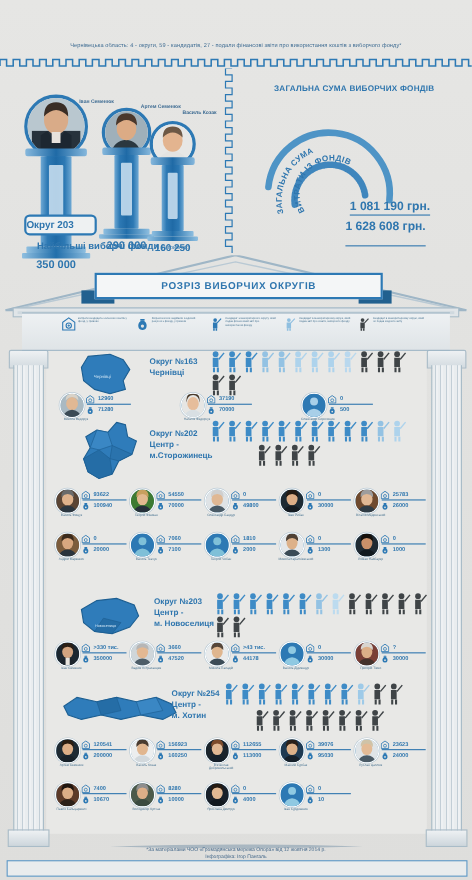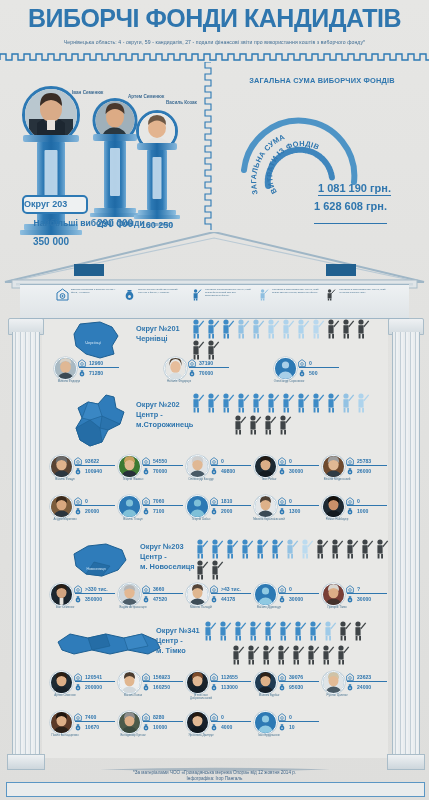--- a/index.html
+++ b/index.html
@@ -171,21 +171,20 @@
     position:absolute;left:6px;top:782px;width:417px;height:13px;
     border:1.6px solid #5a96c4;background:#e9eced;z-index:7;
   }
   .roof{position:absolute;left:0;top:232px;width:429px;height:58px;z-index:3;}
 </style>
 </head>
 <body>
 
 <div id="root">
 
-  <div class="title">ВИБОРЧІ ФОНДИ КАНДИДАТІВ</div>
   <div class="subtitle">Чернівецька область: 4 - округи, 59 - кандидатів, 27 - подали фінансові звіти про використання коштів з виборчого фонду*</div>
 
   <div class="zigzag">
     <svg width="429" height="9" viewBox="0 0 429 9">
       <path d="M0 8 L0 2 L6 2 L6 8 L12 8 L12 2 L18 2 L18 8 L24 8 L24 2 L30 2 L30 8 L36 8 L36 2 L42 2 L42 8 L48 8 L48 2 L54 2 L54 8 L60 8 L60 2 L66 2 L66 8 L72 8 L72 2 L78 2 L78 8 L84 8 L84 2 L90 2 L90 8 L96 8 L96 2 L102 2 L102 8 L108 8 L108 2 L114 2 L114 8 L120 8 L120 2 L126 2 L126 8 L132 8 L132 2 L138 2 L138 8 L144 8 L144 2 L150 2 L150 8 L156 8 L156 2 L162 2 L162 8 L168 8 L168 2 L174 2 L174 8 L180 8 L180 2 L186 2 L186 8 L192 8 L192 2 L198 2 L198 8 L204 8 L204 2 L210 2 L210 8 L216 8 L216 2 L222 2 L222 8 L228 8 L228 2 L234 2 L234 8 L240 8 L240 2 L246 2 L246 8 L252 8 L252 2 L258 2 L258 8 L264 8 L264 2 L270 2 L270 8 L276 8 L276 2 L282 2 L282 8 L288 8 L288 2 L294 2 L294 8 L300 8 L300 2 L306 2 L306 8 L312 8 L312 2 L318 2 L318 8 L324 8 L324 2 L330 2 L330 8 L336 8 L336 2 L342 2 L342 8 L348 8 L348 2 L354 2 L354 8 L360 8 L360 2 L366 2 L366 8 L372 8 L372 2 L378 2 L378 8 L384 8 L384 2 L390 2 L390 8 L396 8 L396 2 L402 2 L402 8 L408 8 L408 2 L414 2 L414 8 L420 8 L420 2 L426 2 L426 8 L429 8" fill="none" stroke="#2d79b4" stroke-width="1.4"></path>
     </svg>
   </div>
 
   <div class="vzig">
     <svg width="9" height="168" viewBox="0 0 9 168">
@@ -285,20 +284,21 @@
 
   <svg class="roof" viewBox="0 0 429 58">
     <polygon points="214,0 424,50 5,50" fill="none" stroke="#9fb6c6" stroke-width="2"></polygon>
     <polygon points="214,6 410,48 18,48" fill="none" stroke="#b9c9d4" stroke-width="1.2"></polygon>
     <rect x="12" y="48" width="405" height="8" fill="#e0e5e8" stroke="#a9bcc8" stroke-width="1"></rect>
     <rect x="16" y="51" width="397" height="2.5" fill="#cfd9df"></rect>
   </svg>
 
   <div class="ribbon-tail" style="left:74px;"></div>
   <div class="ribbon-tail" style="left:326px;"></div>
+  <div class="ribbon">РОЗРІЗ ВИБОРЧИХ ОКРУГІВ</div>
 
   <div class="entab"></div>
 
   <div class="legend">
     <div class="leg">
       <svg class="lic" viewBox="0 0 13 13">
         <path d="M6.5 1 L12 5 L12 12 L1 12 L1 5 Z" fill="none" stroke="#2d79b4" stroke-width="1"></path>
         <circle cx="6.5" cy="8" r="2.4" fill="none" stroke="#2d79b4" stroke-width="1"></circle>
         <path d="M5.4 8 h2.2 M6.5 6.9 v2.2" stroke="#2d79b4" stroke-width=".8"></path>
       </svg>
@@ -353,21 +353,21 @@
     <div class="shaft"></div>
     <div class="plinth"></div>
   </div>
 
   <div class="district" style="top:318px;height:72px;">
     <svg class="map" style="left:22px;top:2px;" width="62" height="40" viewBox="0 0 62 40">
       <path d="M14 4 L34 2 L46 7 L52 16 L46 26 L48 34 L34 38 L20 34 L10 26 L8 14Z" fill="#2f7cba" stroke="#1d5f92" stroke-width="1"></path>
       <text x="27" y="24" font-size="4" fill="#cfe5f5" text-anchor="middle">Чернівці</text>
     </svg>
     <div class="dname" style="left:92px;top:6px;">
-      <div>Округ №201</div>
+      <div>Округ №163</div>
       <div>Чернівці</div>
     </div>
     <div class="figs" style="left:146px;top:0px;">
       <svg class="fig" viewBox="0 0 15 21">
           <g fill="#3e8bc6">
             <circle cx="6" cy="4" r="2.6"></circle>
             <path d="M3.4 7.2h5.2v8.4H3.4z"></path>
             <path d="M8.4 8.2 L13.2 2.4 l1 .8 L9.2 9.2z"></path>
             <path d="M3.6 16h1.9v4.4H3.6z M7.1 16h1.9v4.4H7.1z"></path>
           </g>
@@ -565,21 +565,21 @@
                 </svg>
               <span class="mv">500</span>
             </div>
           </div>
           <div class="nmm">Олександр Сорочинюк</div>
         </div>
       </div>
     </div>
   </div>
 
-  <div class="district" style="top:392px;height:148px;">
+  <div class="district" style="top:381px;height:148px;">
     <svg class="map" style="left:18px;top:2px;" width="70" height="58" viewBox="0 0 70 58">
       <path d="M44 1 L52 3 L54 14 L62 18 L58 30 L46 36 L40 48 L28 52 L18 46 L14 34 L20 24 L16 14 L26 8 L36 10Z" fill="#2f7cba" stroke="#1d5f92" stroke-width="1"></path>
       <path d="M26 8 L36 10 L40 22 L28 26 L20 24 Z" fill="#3a87c4" stroke="#1d5f92" stroke-width=".6"></path>
       <path d="M40 22 L58 30 L46 36 L38 34Z" fill="#2a73ad" stroke="#1d5f92" stroke-width=".6"></path>
       <path d="M18 46 L28 52 L40 48 L38 34 L28 26 L14 34Z" fill="#256da6" stroke="#1d5f92" stroke-width=".6"></path>
     </svg>
     <div class="dname" style="left:92px;top:8px;">
       <div>Округ №202</div>
       <div>Центр -</div>
       <div>м.Сторожинець</div>
@@ -1270,23 +1270,23 @@
     </div>
   </div>
 
   <div class="district" style="top:612px;height:150px;">
     <svg class="map" style="left:10px;top:14px;" width="112" height="36" viewBox="0 0 112 36">
       <path d="M4 16 L16 8 L34 12 L52 8 L70 12 L88 8 L102 14 L106 22 L94 28 L74 24 L56 28 L38 24 L20 28 L8 24Z" fill="#2f7cba" stroke="#1d5f92" stroke-width="1"></path>
       <path d="M34 12 L52 8 L56 20 L38 24Z" fill="#256da6" stroke="#1d5f92" stroke-width=".6"></path>
       <path d="M70 12 L88 8 L94 20 L74 24Z" fill="#3a87c4" stroke="#1d5f92" stroke-width=".6"></path>
     </svg>
     <div class="dname" style="left:112px;top:14px;">
-      <div>Округ №341</div>
+      <div>Округ №254</div>
       <div>Центр -</div>
-      <div>м. Тімко</div>
+      <div>м. Хотин</div>
     </div>
     <div class="figs" style="left:158px;top:8px;width:200px;">
       <svg class="fig" viewBox="0 0 15 21">
           <g fill="#3e8bc6">
             <circle cx="6" cy="4" r="2.6"></circle>
             <path d="M3.4 7.2h5.2v8.4H3.4z"></path>
             <path d="M8.4 8.2 L13.2 2.4 l1 .8 L9.2 9.2z"></path>
             <path d="M3.6 16h1.9v4.4H3.6z M7.1 16h1.9v4.4H7.1z"></path>
           </g>
         </svg>

